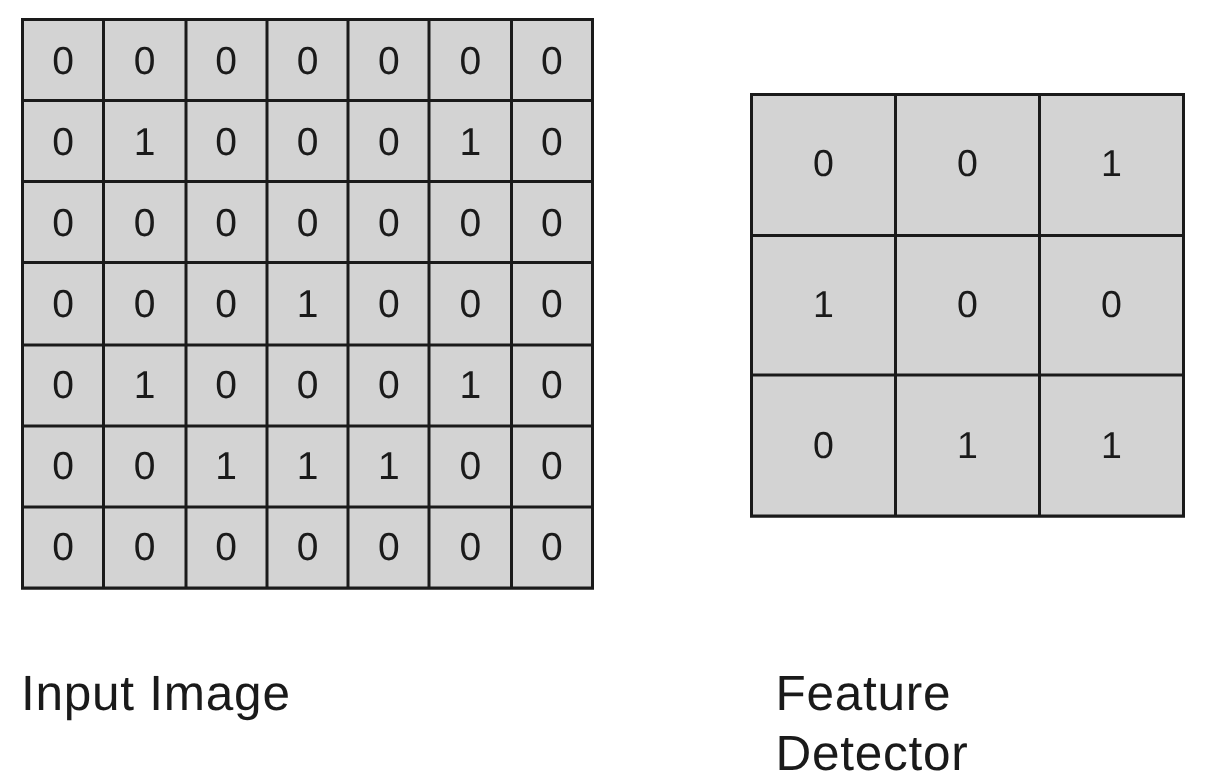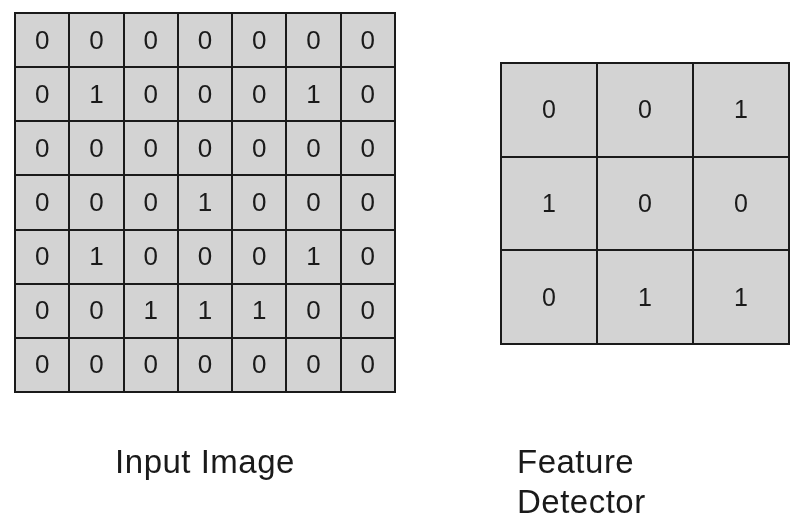--- a/index.html
+++ b/index.html
@@ -44,21 +44,21 @@
   .caption {
     position: absolute;
     color: #1a1a1a;
     font-size: 33px;
     line-height: 40px;
     letter-spacing: 0.5px;
   }
   .caption-input {
     left: 14px; top: 442px;
     width: 382px;
-    text-align: center;
+    text-align: left;
   }
   .caption-feature {
     left: 517px; top: 442px;
     width: 170px;           
     text-align: left;
   }
 </style>
 </head>
 <body>
 

